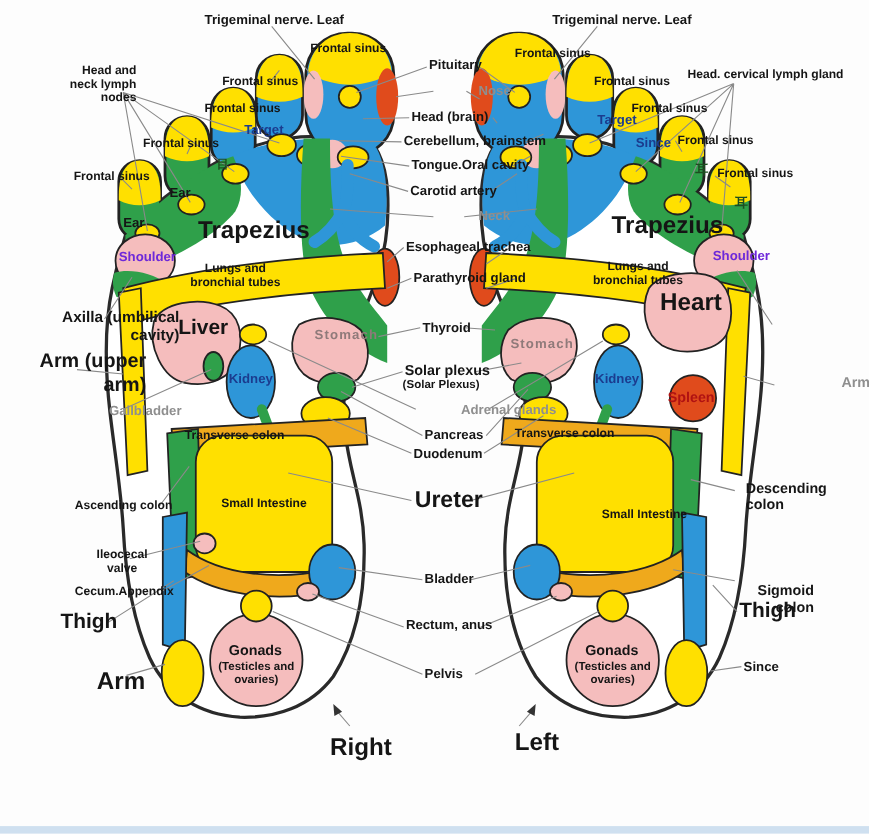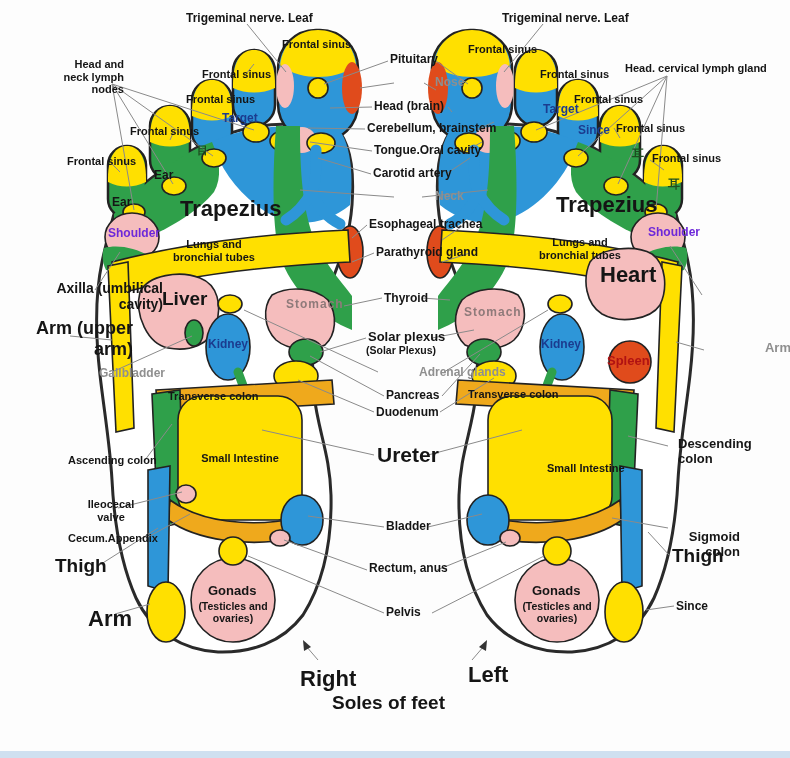--- a/index.html
+++ b/index.html
@@ -274,16 +274,15 @@
   <div class="lbl md navy" style="left:543px;top:103px">Target</div>
   <div class="lbl md navy" style="left:578px;top:124px">Since</div>
   <div class="lbl md" style="left:154px;top:169px">Ear</div>
   <div class="lbl md" style="left:112px;top:196px">Ear</div>
   <div class="lbl cjk" style="left:197px;top:144px">目</div>
   <div class="lbl md cjk" style="left:632px;top:148px">耳</div>
   <div class="lbl md cjk" style="left:668px;top:178px">耳</div>
 
   <div class="lbl big17" style="left:300px;top:666px">Right</div>
   <div class="lbl big17" style="left:468px;top:662px">Left</div>
-  <div class="lbl big19" style="left:332px;top:692px">Soles of feet</div>
 
   <div class="bottom-strip"></div>
 </div>
 
 </body></html>

